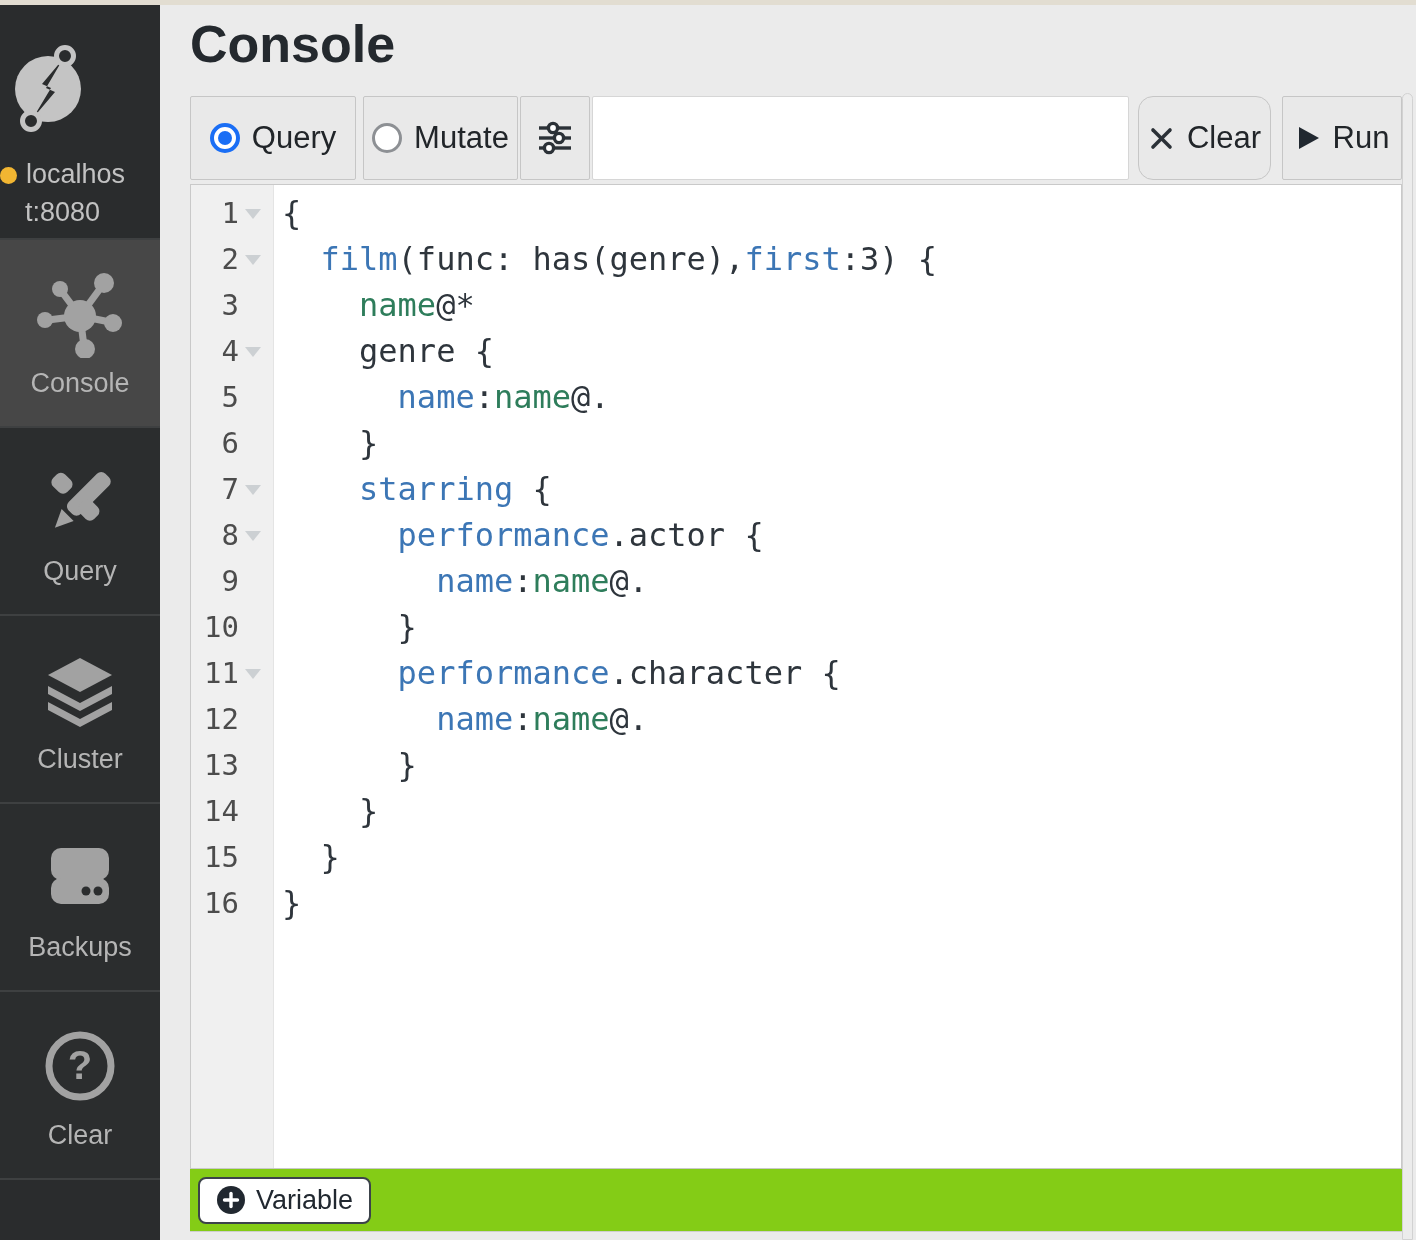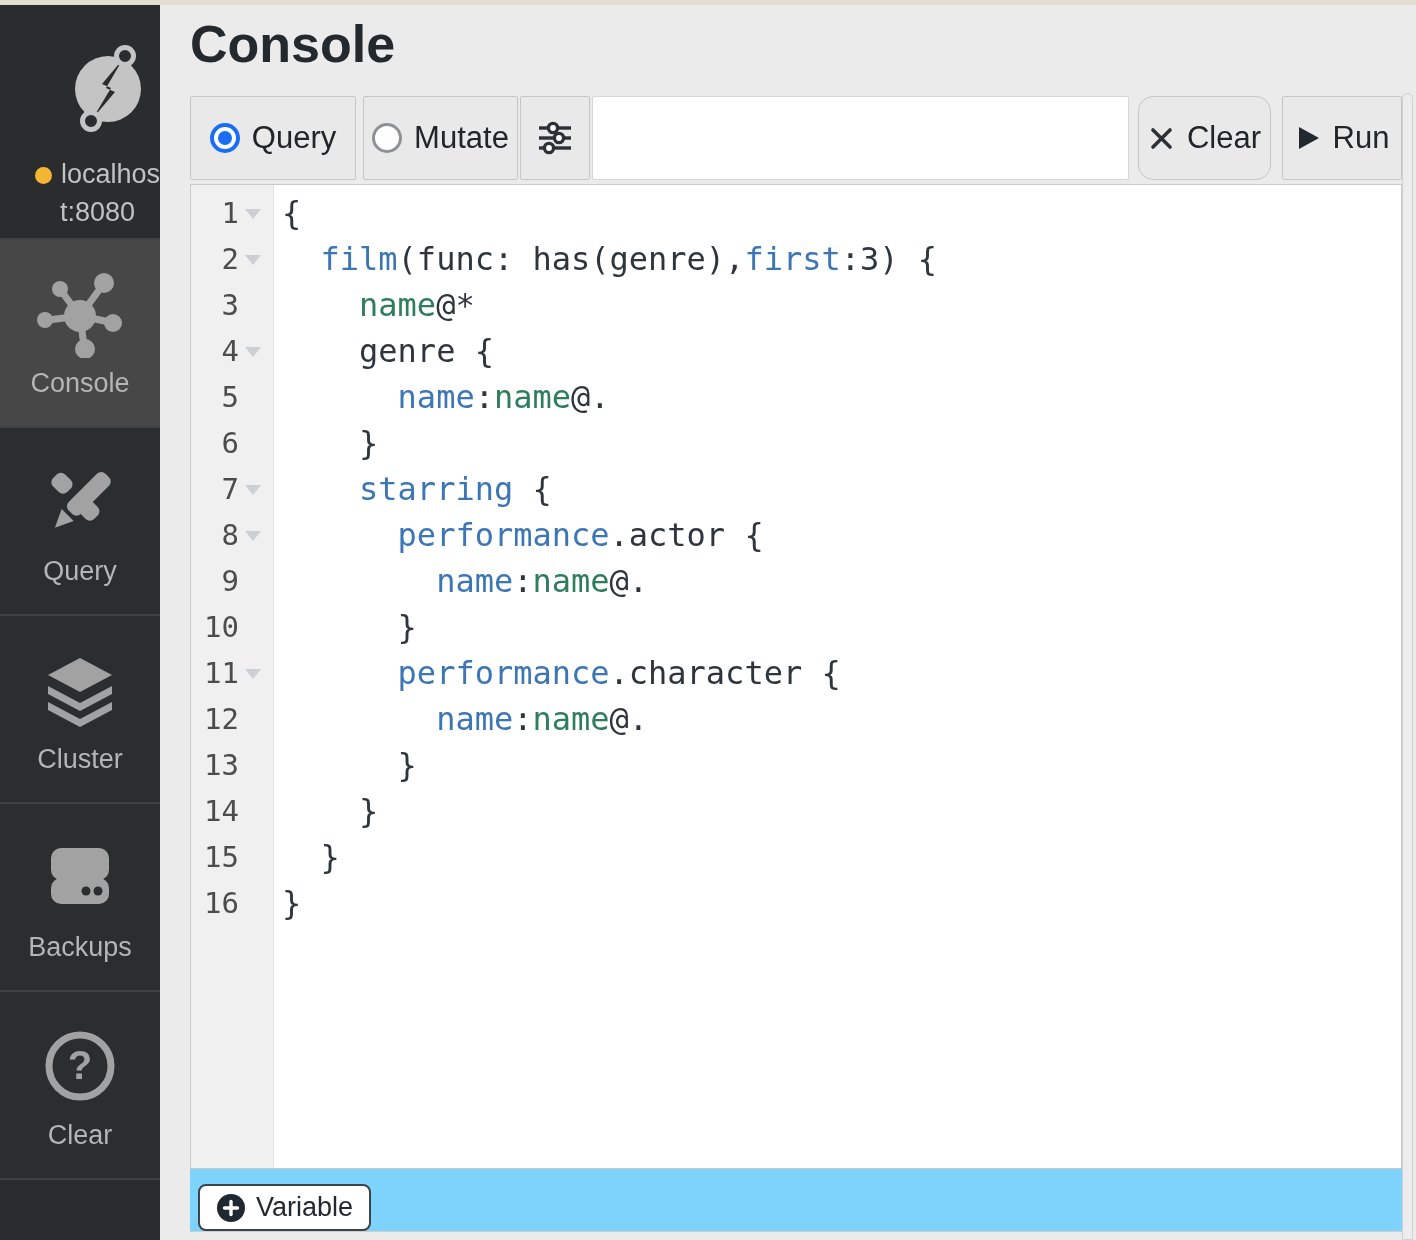--- a/index.html
+++ b/index.html
@@ -5,21 +5,21 @@
   * { margin:0; padding:0; box-sizing:border-box; }
   html,body { width:1416px; height:1240px; overflow:hidden; background:#ebebeb;
               font-family:"Liberation Sans", sans-serif; }
 
   .top-strip { height:5px; width:100%; background:#e2ddd1; }
 
   .app { display:flex; width:100%; height:1235px; }
 
   
   .sidebar { width:160px; flex:0 0 160px; background:#2b2d2e; display:flex; flex-direction:column; }
-  .sb-top { height:233px; background:#2a2c2d; display:flex; flex-direction:column; align-items:flex-end; }
+  .sb-top { height:233px; background:#2a2c2d; display:flex; flex-direction:column; align-items:flex-start; }
   .sb-logo { margin-top:32px; }
   .sb-host { margin-top:18px; text-align:center; color:#c2c2c2; font-size:27px; line-height:38px; }
   .sb-dot { display:inline-block; width:17px; height:17px; border-radius:50%; background:#f2b632; margin-right:9px; vertical-align:-1px; }
   .sb-item { height:188px; border-top:2px solid #3e4041; background:#2b2d2e;
              display:flex; flex-direction:column; align-items:center; justify-content:center; cursor:pointer; }
   .sb-item.active { background:#474747; }
   .sb-item .icon { height:92px; display:flex; align-items:center; justify-content:center; }
   .sb-label { margin-top:8px; color:#b5b5b5; font-size:27px; }
   .sb-fill { flex:1; border-top:2px solid #3e4041; background:#2a2c2d; }
 
@@ -55,22 +55,22 @@
   .fold { display:block; width:30px; height:30px; }
   .fold.has::after { content:""; display:block; margin:11px 0 0 6px; width:0; height:0;
                      border-left:8px solid transparent; border-right:8px solid transparent;
                      border-top:10px solid #ccd0d3; }
   .code-cell { font-family:"DejaVu Sans Mono", monospace; font-size:32px; white-space:pre; padding-left:9px; }
   .tk-p { color:#2e353c; }
   .tk-b { color:#3c76b5; }
   .tk-g { color:#2e7d5b; }
 
   
-  .footer { height:63px; background:#7dd3fc; border-bottom:1px solid #cfcfcf;
-            display:flex; align-items:flex-end; }
+  .footer { height:63px; background:#84cc16; border-bottom:1px solid #cfcfcf;
+            display:flex; align-items:center; }
   .var-btn { margin-left:8px; height:47px; padding:0 16px; background:#ffffff;
              border:2px solid #3c434a; border-radius:8px; display:flex; align-items:center; cursor:pointer; }
   .var-btn span.txt { font-size:27px; color:#212830; margin-left:10px; }
 
   
   .scroll-strip { position:absolute; top:88px; bottom:0; right:3px; width:11px;
                   background:#ececec; border:1px solid #d2d2d2; border-radius:6px 6px 0 0; }
 
   svg { display:block; }
 </style>

